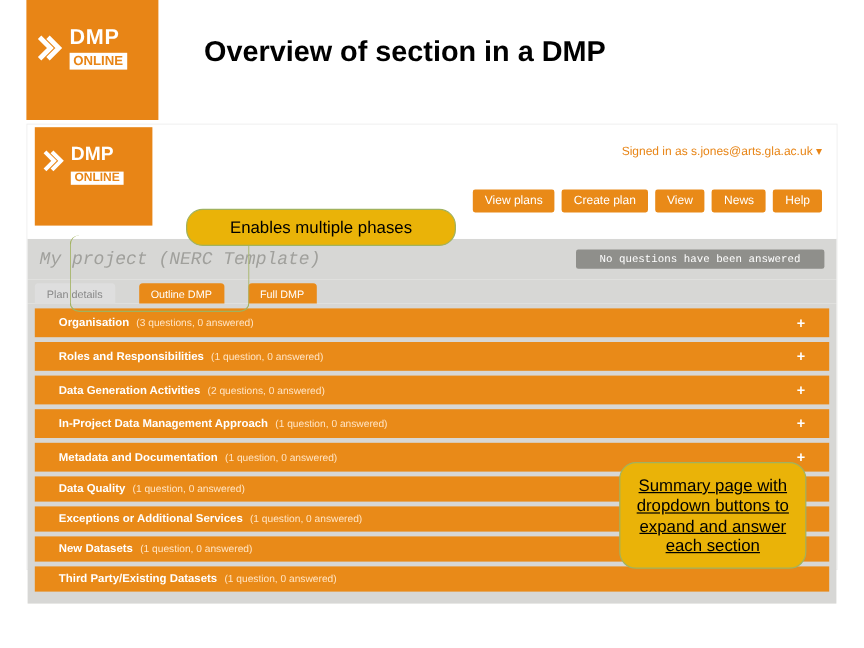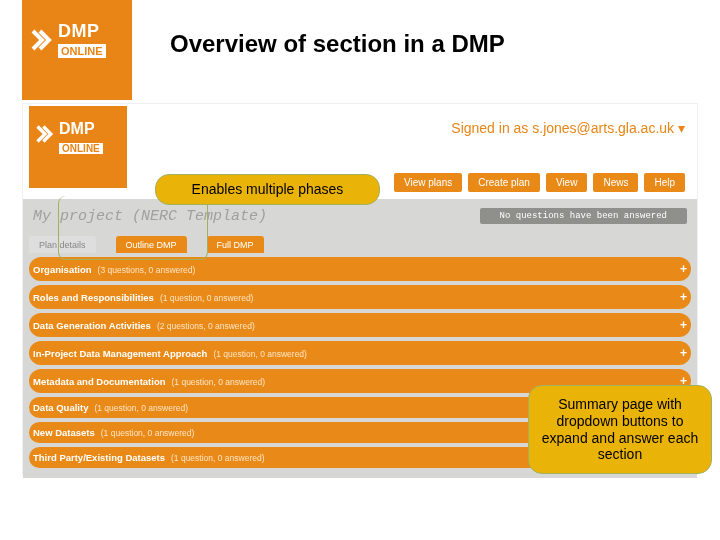--- a/index.html
+++ b/index.html
@@ -53,25 +53,25 @@
     color:#fff;
     padding: 14px 6px 0 6px;
     font-weight: bold;
   }
   .shot-logo .dmp-mark { font-size:16px; }
   .shot-logo .dmp-sub { background:#fff; color:#e88516; display:inline-block; padding:0 3px; font-size:10px; margin-top:2px;}
   .signed-in {
     position:absolute;
     top: 16px; right: 12px;
     color:#e88516;
-    font-size: 14px;
+    font-size: 10px;
   }
   .topnav {
     position:absolute;
-    bottom: 7px; right: 12px;
+    bottom: 22px; right: 12px;
     display:flex; gap:6px;
   }
   .topnav span {
     background:#e98a18;
     color:#fff;
     font-size:10px;
     padding:4px 10px;
     border-radius:2px;
   }
   .project-bar {
@@ -98,46 +98,45 @@
     align-items:flex-end;
     font-size:9px;
   }
   .tabs .tab { padding:4px 10px 3px; color:#888; background:#dedede; border-radius:3px 3px 0 0;}
   .tabs .tab.active { background:#e98a18; color:#fff; }
   .sections { padding: 4px 6px 6px; background:#d7d7d5; }
   .sec-row {
     background:#e98a18;
     color:#fff;
     font-size:9.5px;
-    padding:5px 4px;
+    padding:5px 20px;
     margin-bottom:4px;
     display:flex;
     justify-content:space-between;
     align-items:center;
-    border-radius:12px;
   }
   .sec-row .meta { color:#ffe4c4; font-size:8.5px; margin-left:6px; font-weight:normal;}
   .sec-row .plus { font-weight:bold; font-size:12px; }
   .sec-row .t { font-weight:bold; }
 
   
   .callout {
     position:absolute;
     background:#eab308;
     border:1.5px solid #a1b25e;
     border-radius:14px;
     font-size:14px;
     text-align:center;
     padding:6px 14px;
     color:#000;
     line-height:1.2;
     z-index:5;
   }
   .callout.c1 { top:174px; left:155px; width:225px; }
-  .callout.c2 { top:385px; left:528px; width:184px; padding:10px 8px; }
+  .callout.c2 { top:385px; left:516px; width:156px; padding:10px 8px;text-decoration:underline; }
   
   .connector {
     position:absolute;
     border:1.5px solid #a1b25e;
     background:transparent;
     z-index:4;
     border-radius:8px;
   }
   .connector.box1 {
     top:196px; left:58px; width:150px; height:64px;
@@ -212,20 +211,24 @@
     </div>
     <div class="sec-row">
       <span><span class="t">Metadata and Documentation</span><span class="meta">(1 question, 0 answered)</span></span>
       <span class="plus">+</span>
     </div>
     <div class="sec-row">
       <span><span class="t">Data Quality</span><span class="meta">(1 question, 0 answered)</span></span>
       <span class="plus"></span>
     </div>
     <div class="sec-row">
+      <span><span class="t">Exceptions or Additional Services</span><span class="meta">(1 question, 0 answered)</span></span>
+      <span class="plus"></span>
+    </div>
+    <div class="sec-row">
       <span><span class="t">New Datasets</span><span class="meta">(1 question, 0 answered)</span></span>
       <span class="plus"></span>
     </div>
     <div class="sec-row">
       <span><span class="t">Third Party/Existing Datasets</span><span class="meta">(1 question, 0 answered)</span></span>
       <span class="plus"></span>
     </div>
   </div>
 </div>
 

